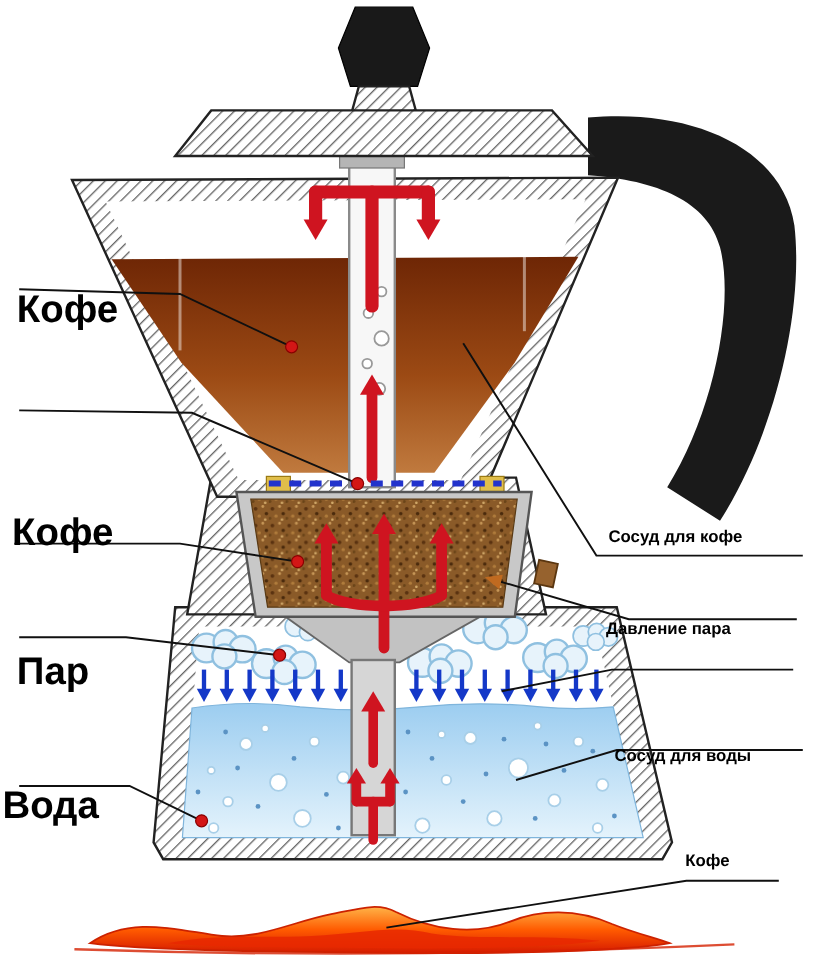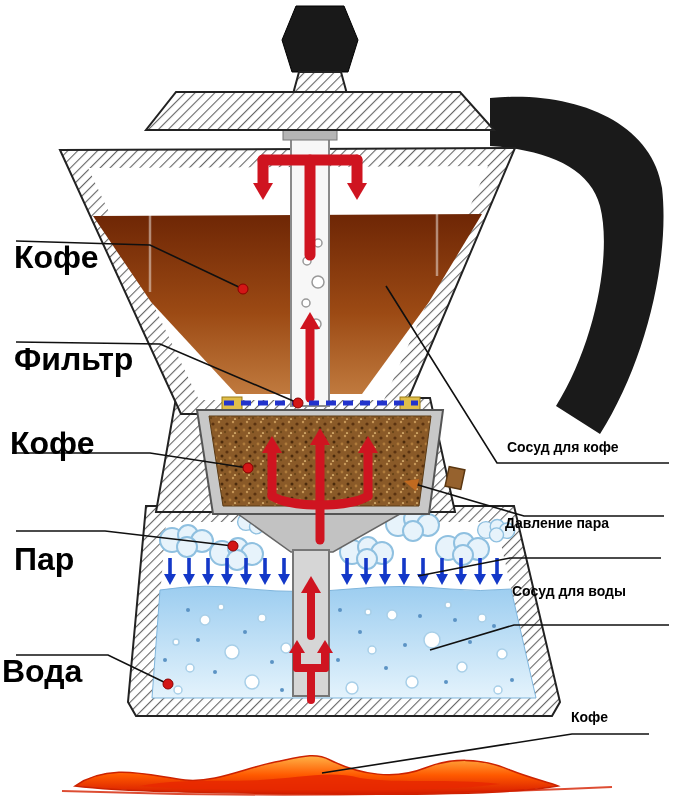--- a/index.html
+++ b/index.html
@@ -246,25 +246,24 @@
   <g fill="#d31616" stroke="#8a0000" stroke-width="1">
     <circle cx="243" cy="289" r="5"></circle>
     <circle cx="298" cy="403" r="5"></circle>
     <circle cx="248" cy="468" r="5"></circle>
     <circle cx="233" cy="546" r="5"></circle>
     <circle cx="168" cy="684" r="5"></circle>
   </g>
 </svg>
 
 <div class="lbl big" style="left:14px;top:212px">Кофе</div>
-<div class="lbl big" style="left:14px;top:314px">Фильтр</div>
 <div class="lbl big" style="left:10px;top:398px">
   <span style="display:block">Кофе</span>
 </div>
 <div class="lbl big" style="left:14px;top:514px">Пар</div>
 <div class="lbl big" style="left:2px;top:626px">Вода</div>
 
 <div class="lbl small" style="left:507px;top:440px">Сосуд для кофе</div>
 <div class="lbl small" style="left:505px;top:516px">Давление пара</div>
-<div class="lbl small" style="left:512px;top:584px">Сосуд для воды</div>
+<div class="lbl small" style="left:512px;top:622px">Сосуд для воды</div>
 <div class="lbl small" style="left:571px;top:710px">Кофе</div>
 
 </div>
 
 </body></html>

